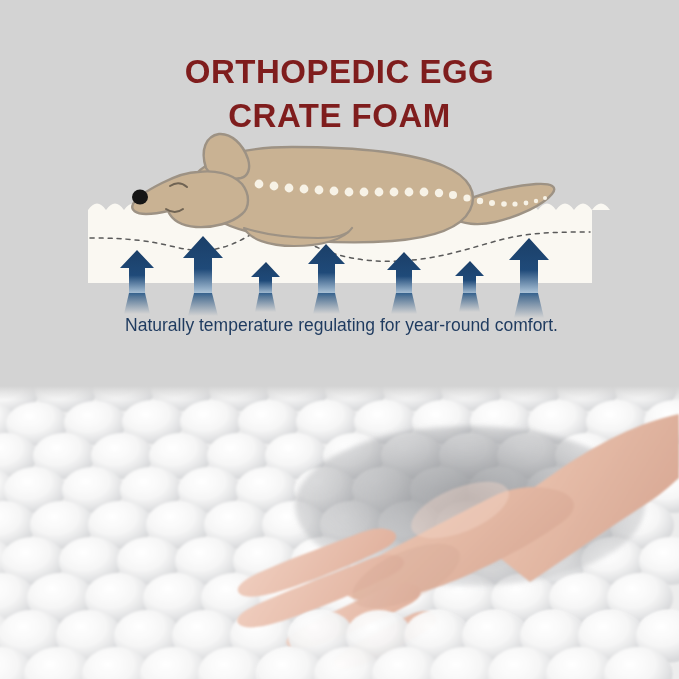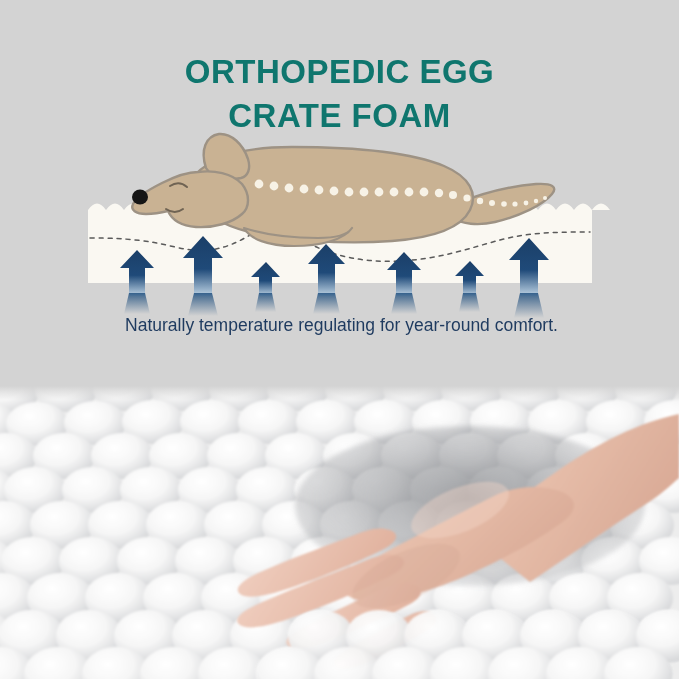--- a/index.html
+++ b/index.html
@@ -29,21 +29,21 @@
     height: 386px;
     background: #d3d3d3;
   }
 
   #headline {
     position: absolute;
     left: 0;
     top: 28px;
     width: 679px;
     text-align: center;
-    color: #0f766e;
+    color: #7f1d1d;
     font-size: 33px;
     line-height: 1.32;
     font-weight: bold;
     letter-spacing: 0.5px;
     font-family: "Liberation Sans", sans-serif;
     white-space: pre-line;
   }
 
   
   #illustration {

